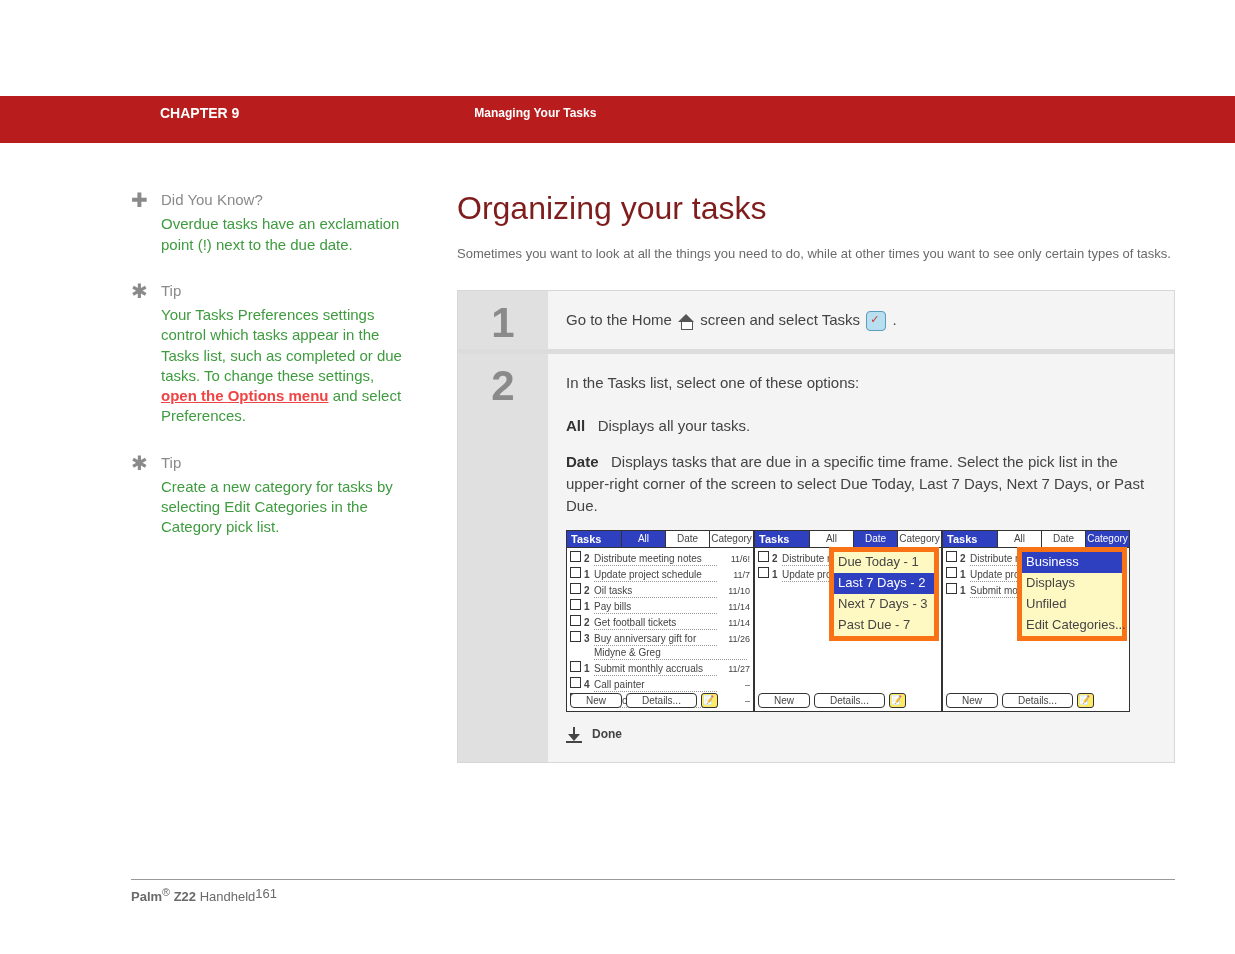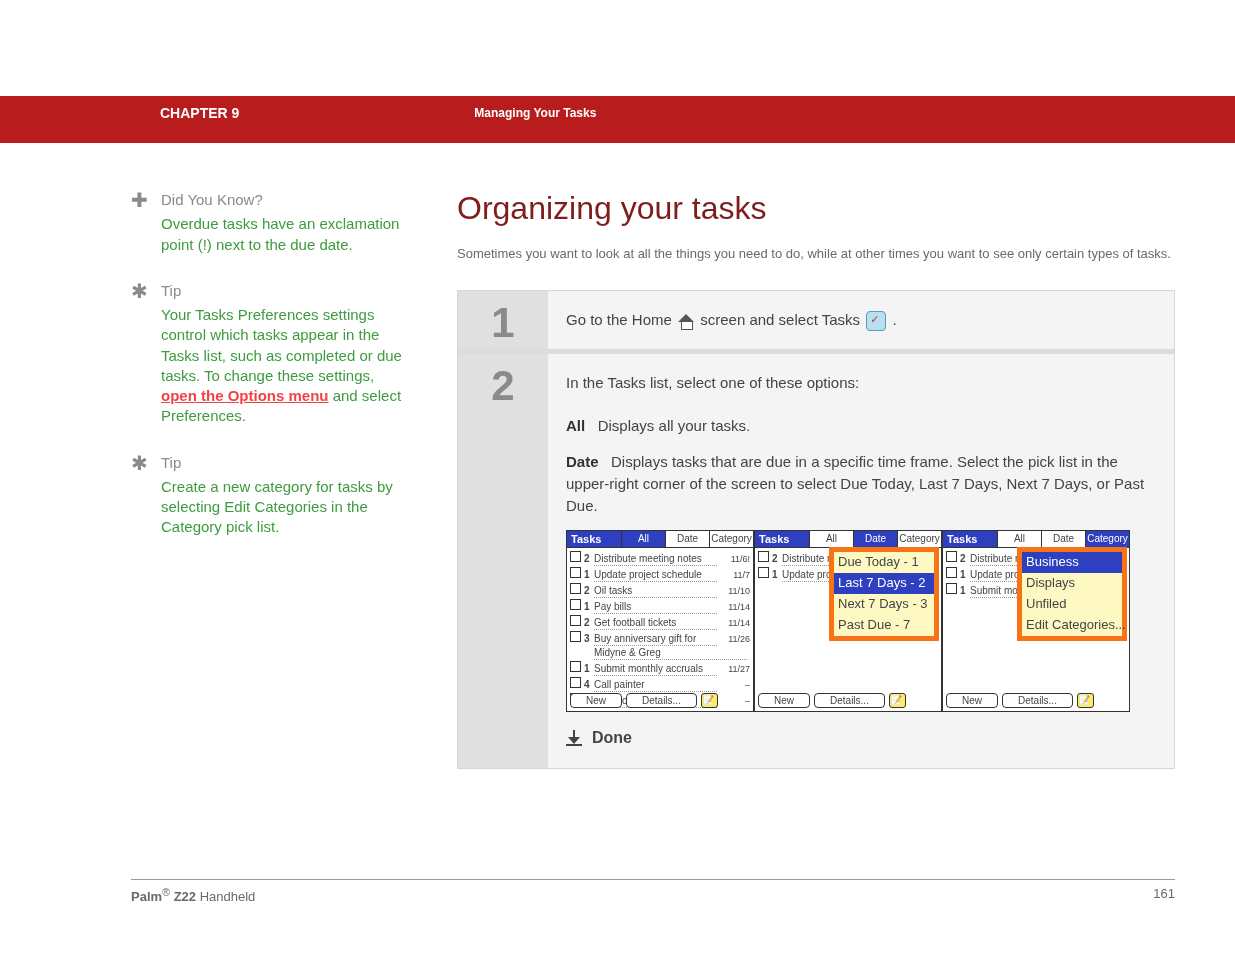--- a/index.html
+++ b/index.html
@@ -43,26 +43,26 @@
   .ps-row .cb{display:inline-block;width:9px;height:9px;border:1px solid #333;margin-right:3px;flex:0 0 9px;margin-top:1px}
   .ps-row .pr{flex:0 0 10px;font-weight:bold}
   .ps-row .tx{flex:1;white-space:nowrap;overflow:hidden;border-bottom:1px dotted #999;margin-right:3px}
   .ps-row .dt{flex:0 0 30px;text-align:right;font-size:9px}
   .ps-bottom{position:absolute;left:3px;bottom:3px;display:flex;gap:4px}
   .ps-btn{border:1px solid #333;border-radius:4px;padding:0 15px;font-size:10px;line-height:13px;background:#fff}
   .ps-note{border:1px solid #333;border-radius:3px;width:15px;height:13px;background:#ffeb66;text-align:center;font-size:9px}
   .dropdown{position:absolute;top:16px;right:2px;background:#fef9c3;border:5px solid #f97316;font-size:13px;z-index:2;width:100px}
   .dropdown .dd-item{padding:1px 4px;white-space:nowrap}
   .dropdown .dd-item.sel{background:#2e3fbf;color:#fff}
-  .done-row{display:flex;align-items:center;margin-top:14px;font-weight:bold;color:#444;font-size:16px}
+  .done-row{display:flex;align-items:center;margin-top:14px;font-weight:bold;color:#444;font-size:12px}
   .done-arrow{display:inline-block;width:16px;height:16px;margin-right:10px;position:relative}
   .done-arrow::before{content:"";position:absolute;left:7px;top:0;width:2px;height:10px;background:#444}
   .done-arrow::after{content:"";position:absolute;left:2px;top:7px;border-left:6px solid transparent;border-right:6px solid transparent;border-top:7px solid #444}
   .done-arrow .bar{position:absolute;left:0;bottom:0;width:16px;height:2px;background:#444}
-  .footer{position:absolute;left:131px;right:60px;bottom:50px;border-top:1px solid #999;padding-top:6px;display:flex;justify-content:space-between;font-size:13px;color:#6a6a6a}
+  .footer{position:absolute;left:131px;right:60px;bottom:50px;border-top:1px solid #999;padding-top:6px;display:flex;font-size:13px;color:#6a6a6a}
 </style>
 </head>
 <body>
 
 <div class="page">
   <div class="header-bar">
     <div class="header-inner">
       <span class="chapter">CHAPTER 9</span>
       <span class="htitle">Managing Your Tasks</span>
     </div>

